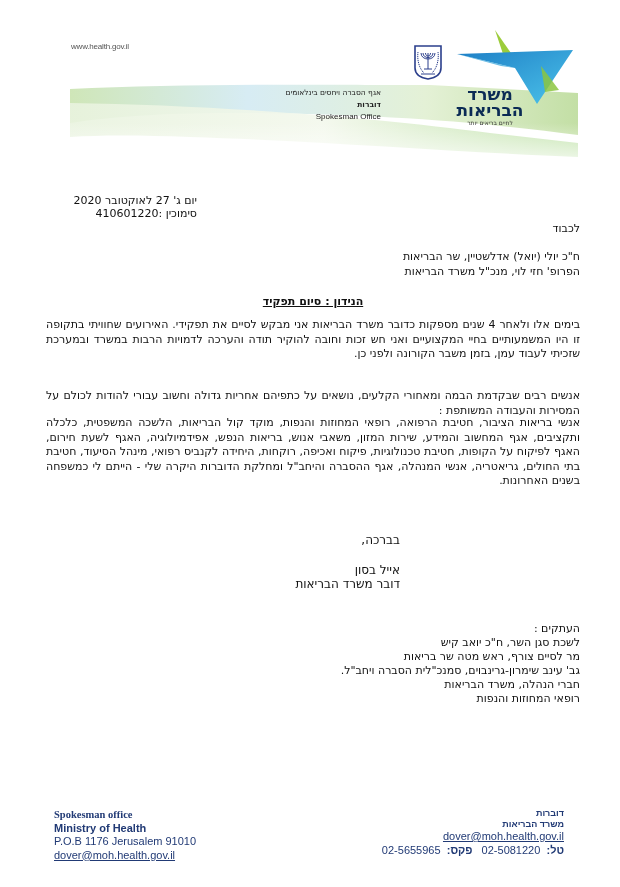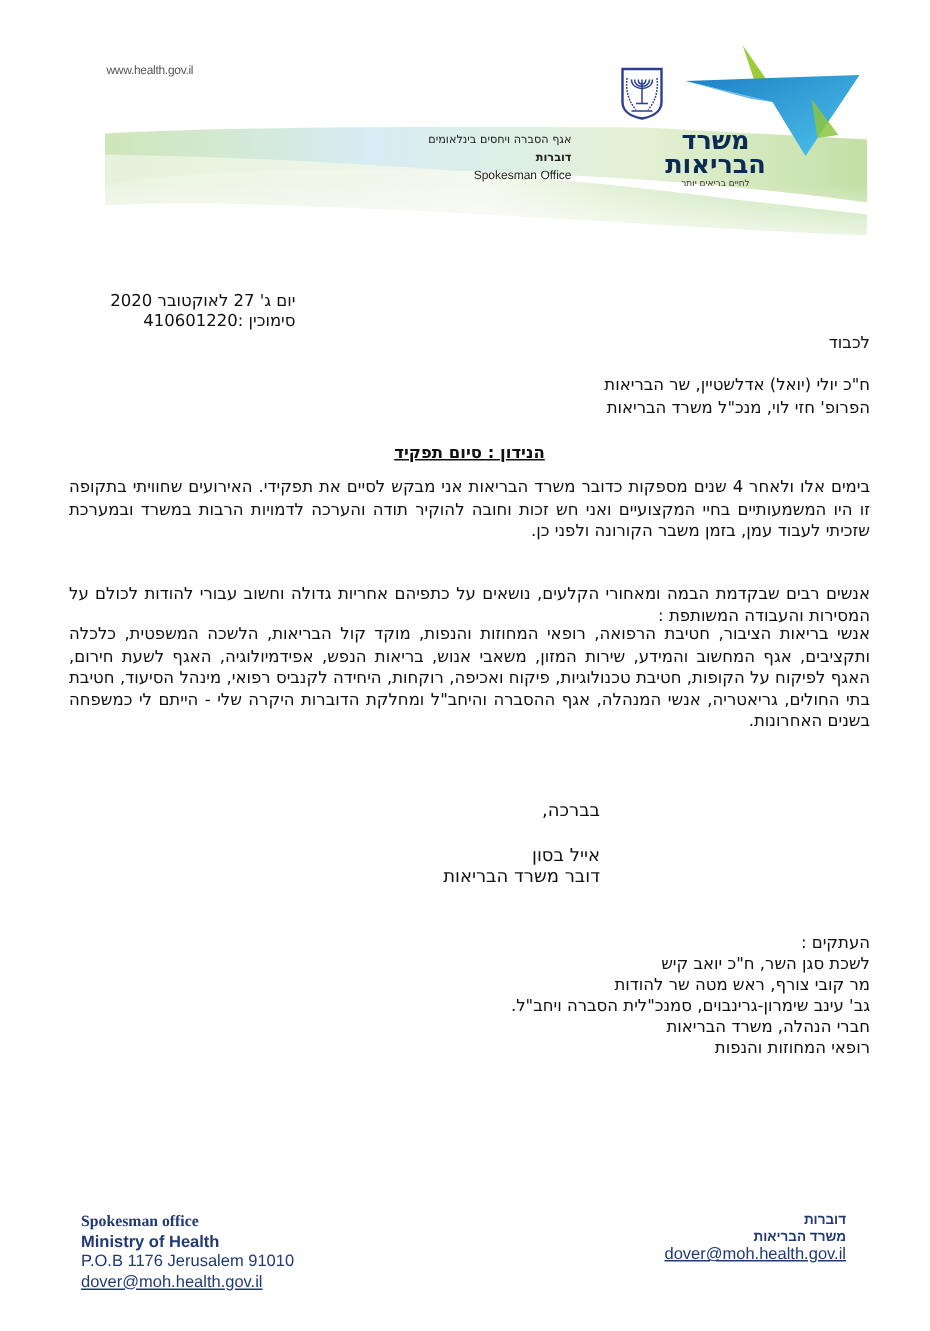--- a/index.html
+++ b/index.html
@@ -8,21 +8,21 @@
 
   .header { position: absolute; left: 0; top: 0; width: 576px; height: 180px; }
   .website { position: absolute; left: 71px; top: 42px; font-size: 8px; color: #555; letter-spacing: -0.2px; font-family: "Liberation Sans", sans-serif; }
   .banner { position: absolute; left: 70px; top: 83px; width: 508px; height: 90px; }
   .banner svg { width: 100%; height: 100%; }
   .dept { position: absolute; right: 195px; top: 87px; text-align: right; direction: rtl; font-size: 7.5px; line-height: 12px; color: #222; font-family: "DejaVu Sans", sans-serif; }
   .dept .bold { font-weight: bold; }
   .dept .en { direction: ltr; font-size: 8px; font-family: "Liberation Sans", sans-serif; }
   .emblem { position: absolute; left: 413px; top: 44px; width: 30px; height: 36px; }
   .logo-star { position: absolute; left: 455px; top: 30px; width: 120px; height: 75px; }
-  .logo-text { position: absolute; left: 432px; top: 86px; width: 90px; text-align: center; direction: rtl; color: #0b2b55; }
+  .logo-text { position: absolute; left: 445px; top: 86px; width: 90px; text-align: center; direction: rtl; color: #0b2b55; }
   .logo-text .l1 { font-size: 17px; font-weight: bold; line-height: 16px; }
   .logo-text .l2 { font-size: 17px; font-weight: bold; line-height: 17px; }
   .logo-text .l3 { font-size: 6px; line-height: 8px; color: #333; }
 
   .date-block { position: absolute; left: 47px; top: 194px; direction: rtl; text-align: left; font-size: 11px; line-height: 13px; width: 150px; }
   .date-block div { direction: rtl; text-align: right; }
 
   .body { position: absolute; left: 46px; width: 534px; direction: rtl; text-align: right; font-size: 11px; line-height: 14.5px; color: #111; }
   .lekavod { top: 222px; }
   .recipients { top: 250px; }
@@ -140,30 +140,36 @@
 <div class="sign">
   <div>בברכה,</div>
   <div class="gap"></div>
   <div>אייל בסון</div>
   <div>דובר משרד הבריאות</div>
 </div>
 
 <div class="body copies">
   <div>העתקים :</div>
   <div>לשכת סגן השר, ח"כ יואב קיש</div>
-  <div>מר קובי צורף, ראש מטה שר להודות</div>
+  <div>מר לסיים צורף, ראש מטה שר בריאות</div>
   <div>גב' עינב שימרון-גרינבוים, סמנכ"לית הסברה ויחב"ל.</div>
   <div>חברי הנהלה, משרד הבריאות</div>
   <div>רופאי המחוזות והנפות</div>
 </div>
 
 <div class="footer-en">
   <div class="t1">Spokesman  office</div>
   <div class="t2">Ministry of Health</div>
   <div>P.O.B 1176 Jerusalem 91010</div>
   <div><a>dover@moh.health.gov.il</a></div>
 </div>
 
 <div class="footer-he">
   <div class="h1">דוברות</div>
   <div class="h2">משרד הבריאות</div>
   <div><a class="ltr">dover@moh.health.gov.il</a></div>
+  <div>
+    <b>טל</b><b>:</b>&nbsp;
+    <span class="ltr">02-5081220</span>&nbsp;&nbsp;
+    <b>פקס</b><b>:</b>&nbsp;
+    <span class="ltr">02-5655965</span>
+  </div>
 </div>
 
 </body></html>

